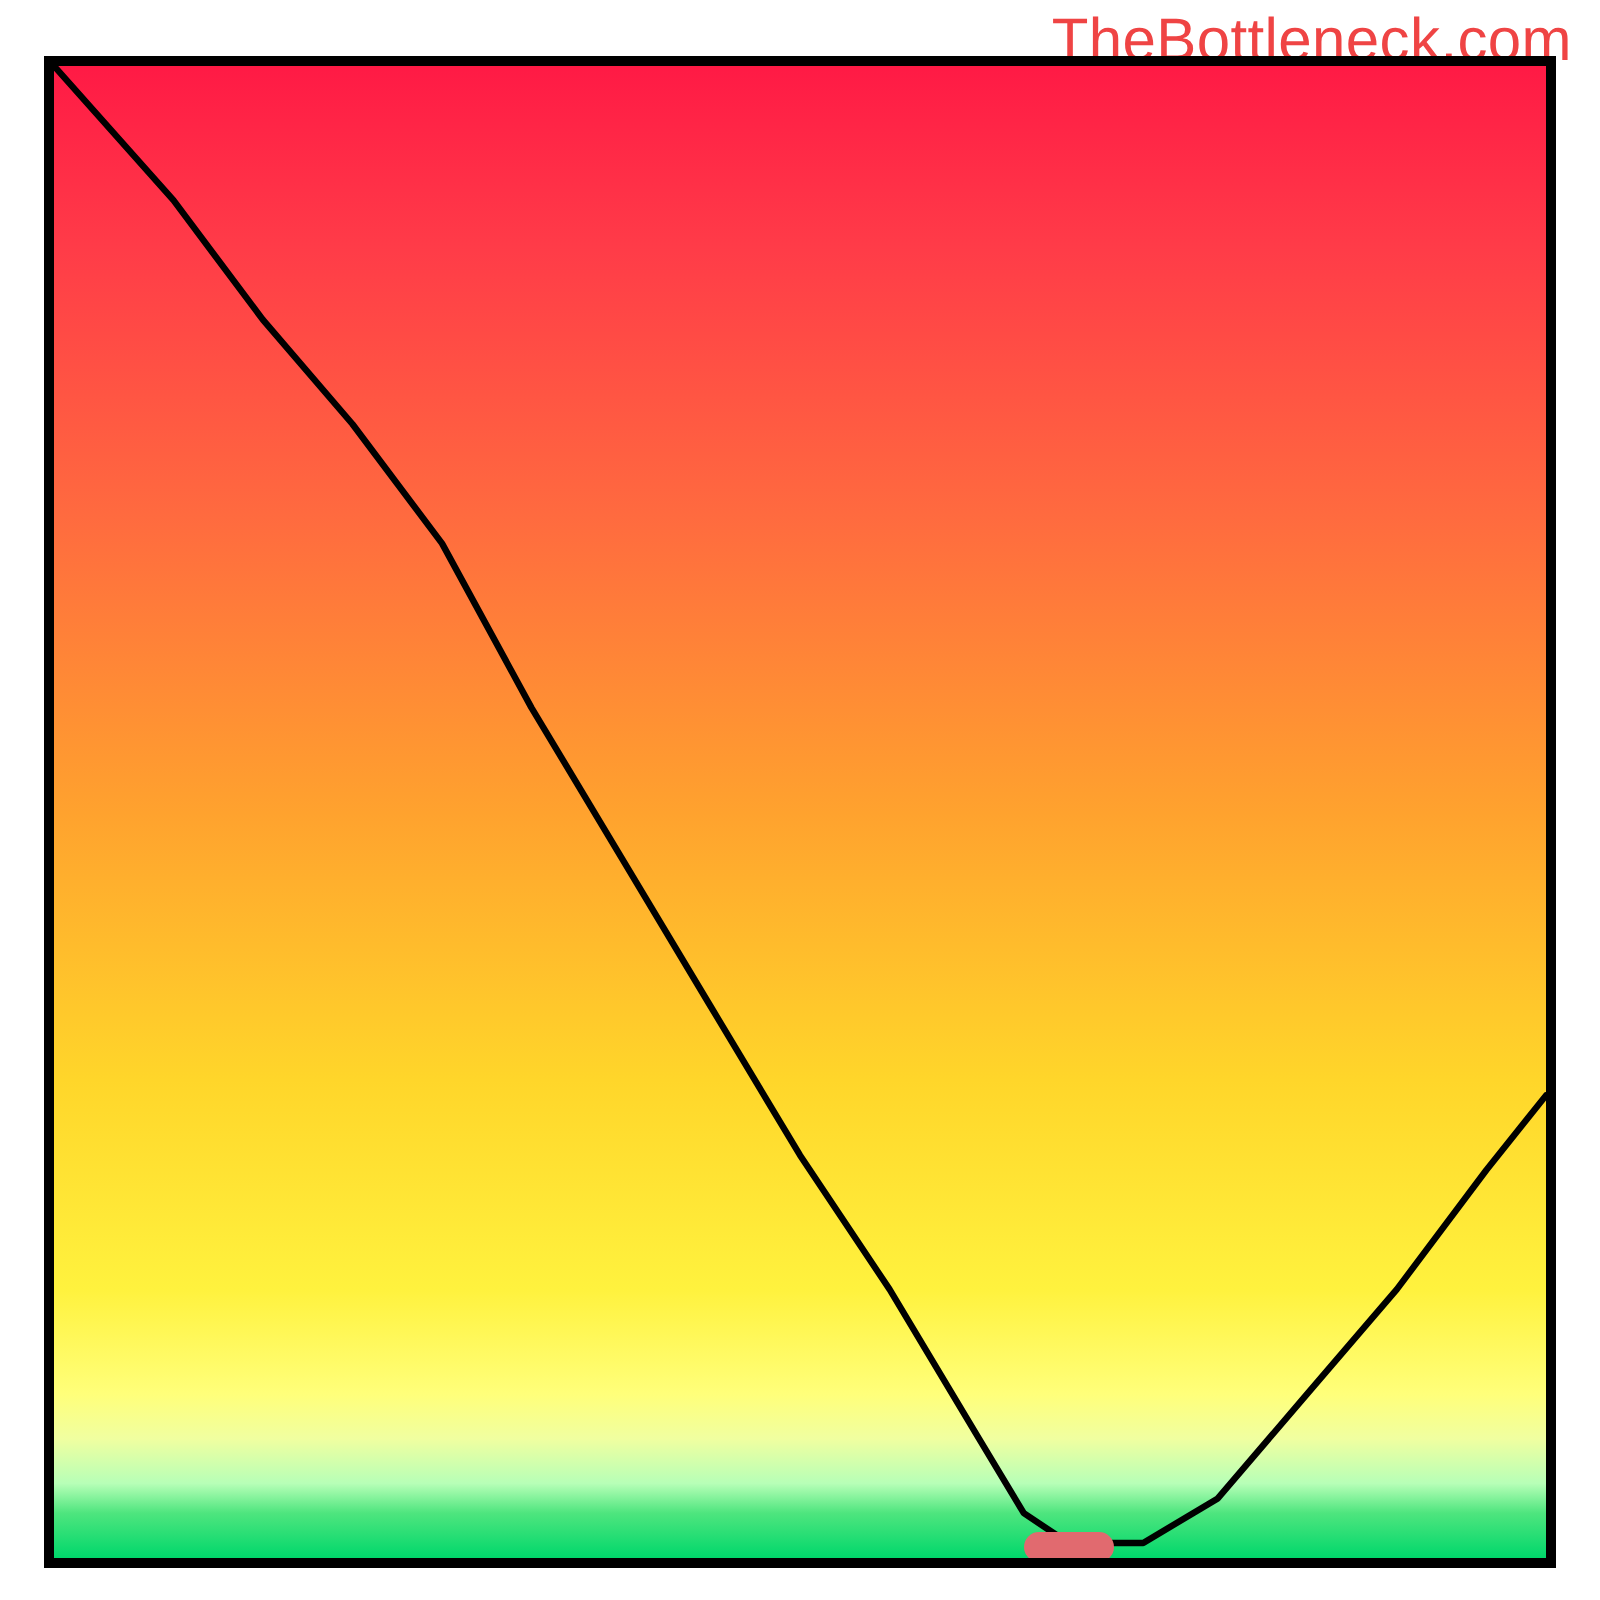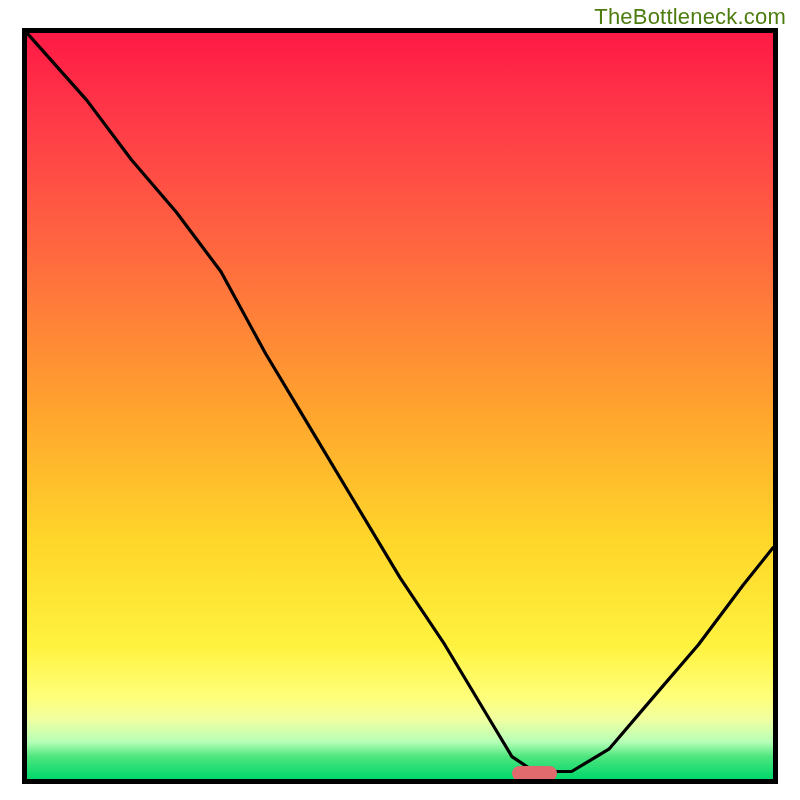--- a/index.html
+++ b/index.html
@@ -12,22 +12,22 @@
   }
   .container {
     position: relative;
     width: 800px;
     height: 800px;
   }
   .watermark {
     position: absolute;
     top: 4px;
     right: 14px;
-    font-size: 22px;
-    color: #4d7c0f;
+    font-size: 30px;
+    color: #ef4444;
     font-weight: 400;
     letter-spacing: 0.2px;
   }
   .plot-frame {
     position: absolute;
     left: 22px;
     top: 28px;
     width: 756px;
     height: 756px;
     border: 5px solid #000;

